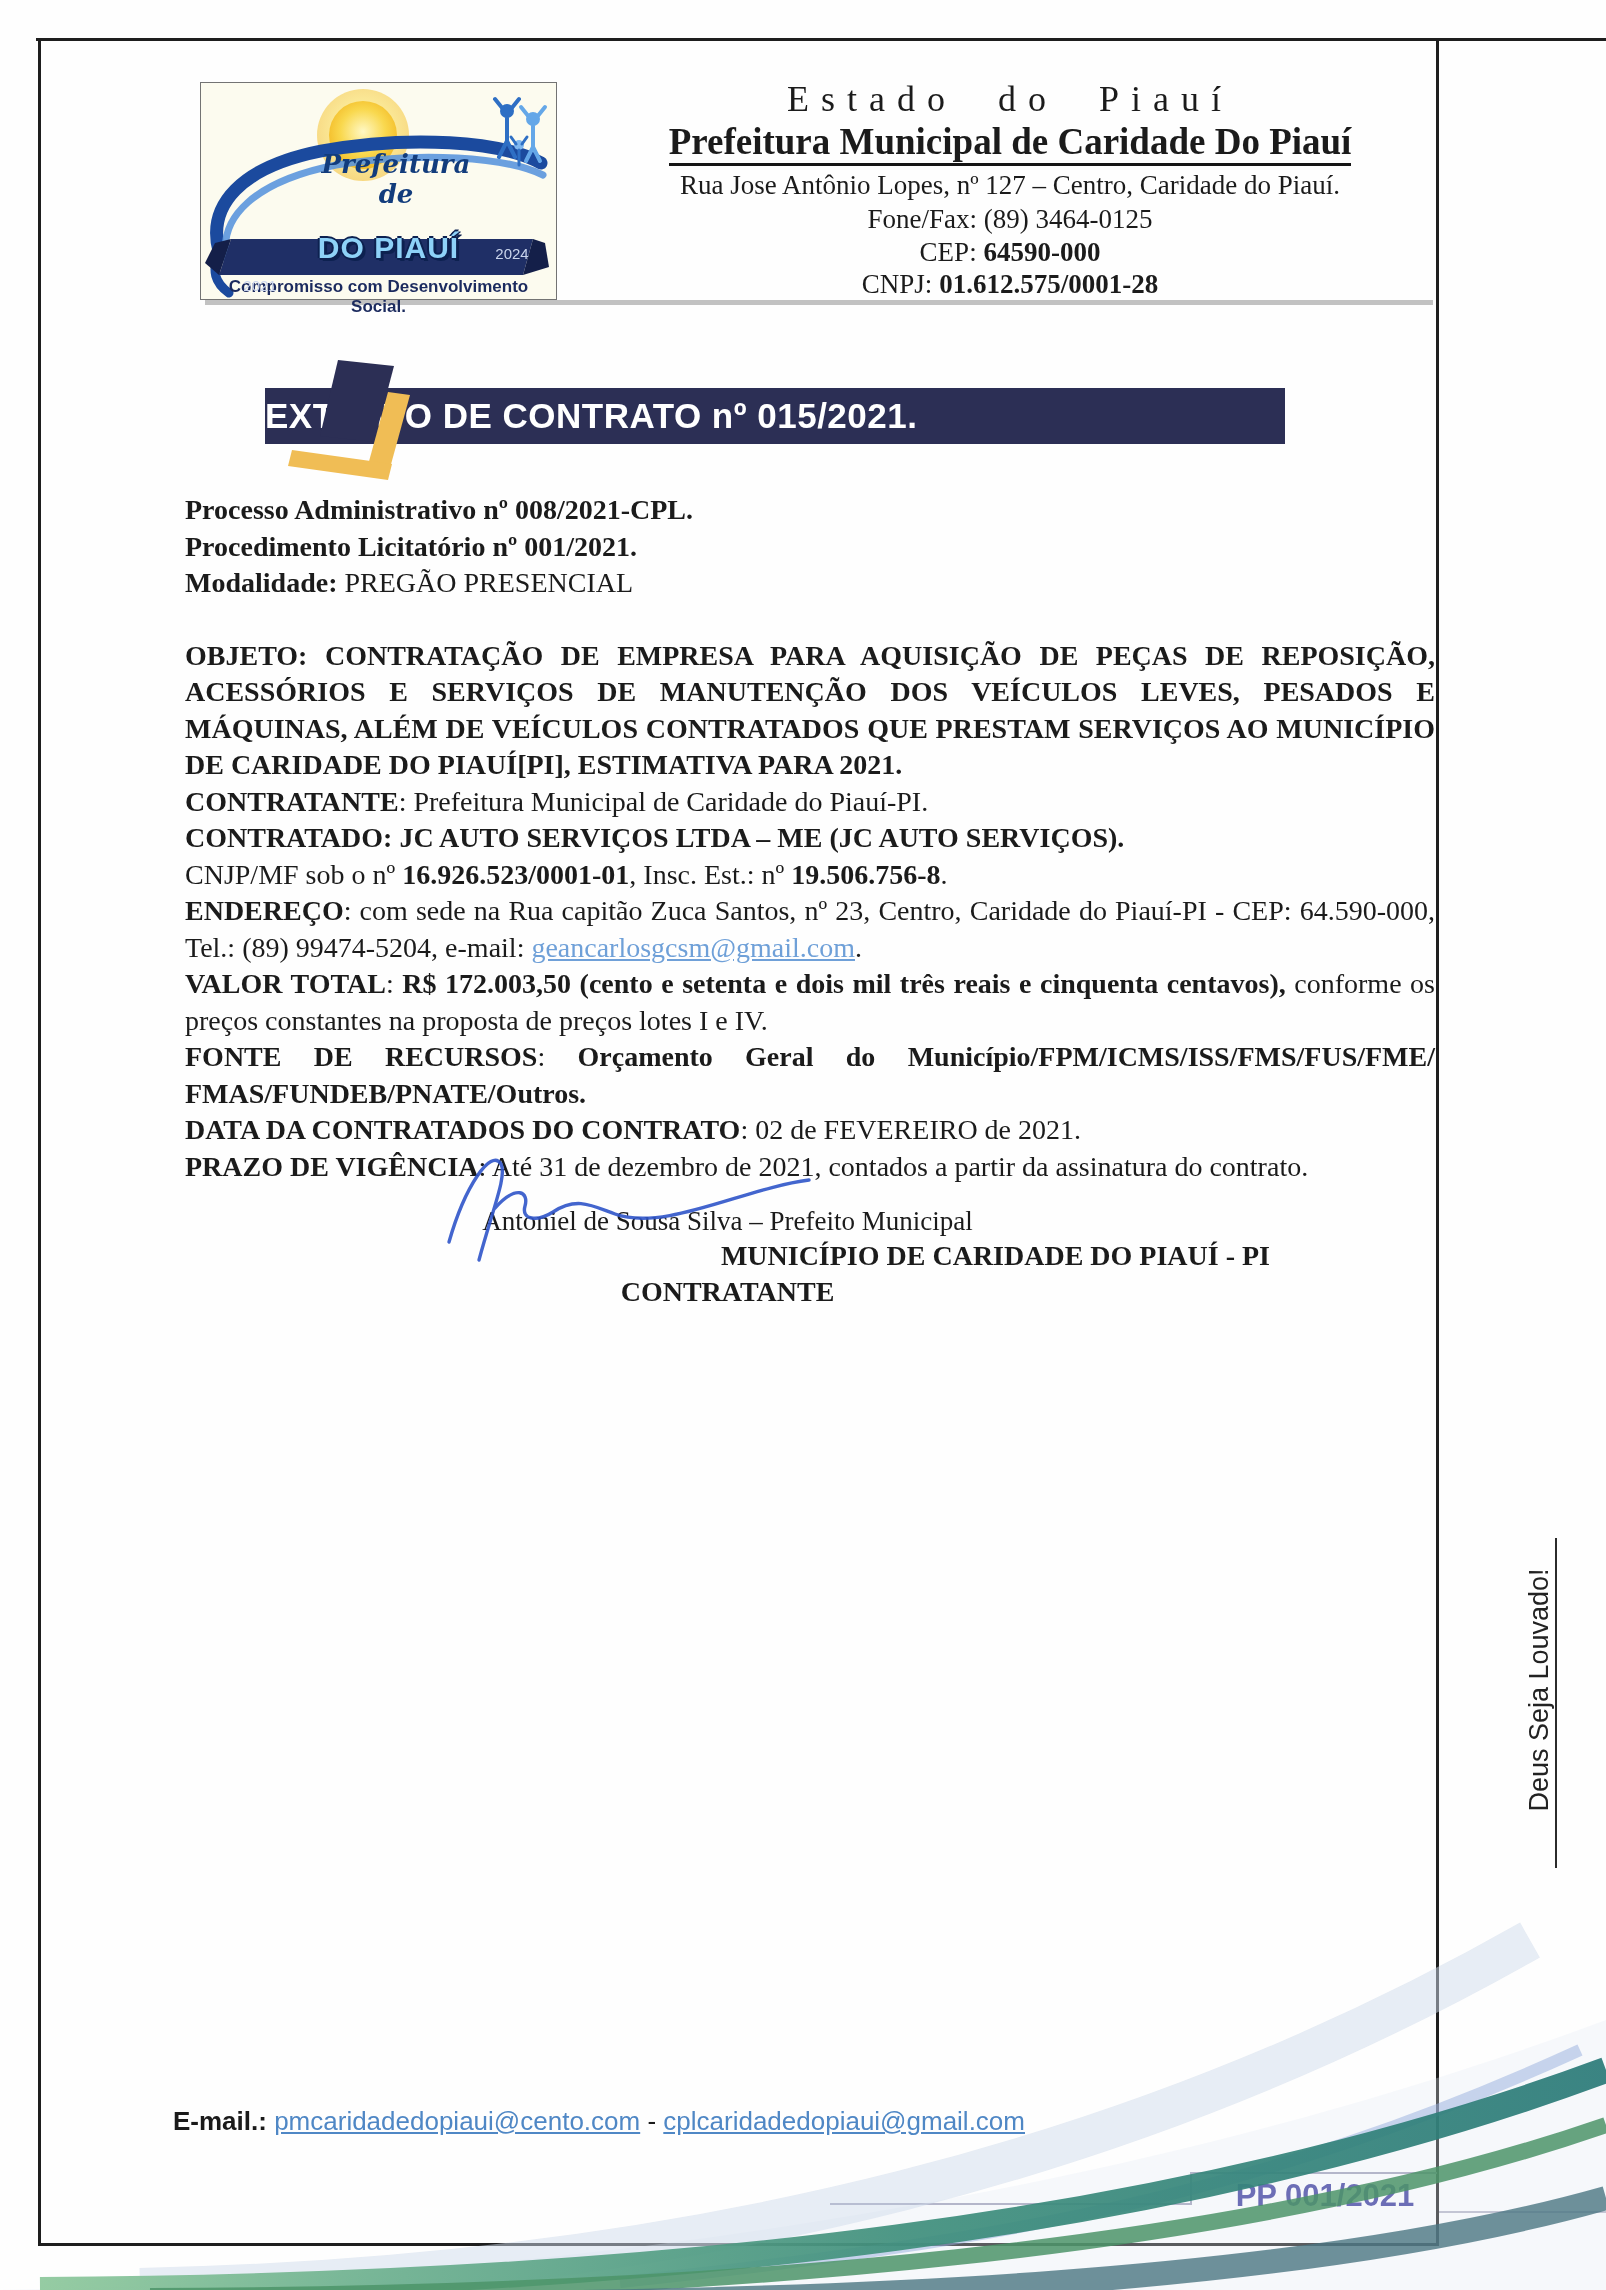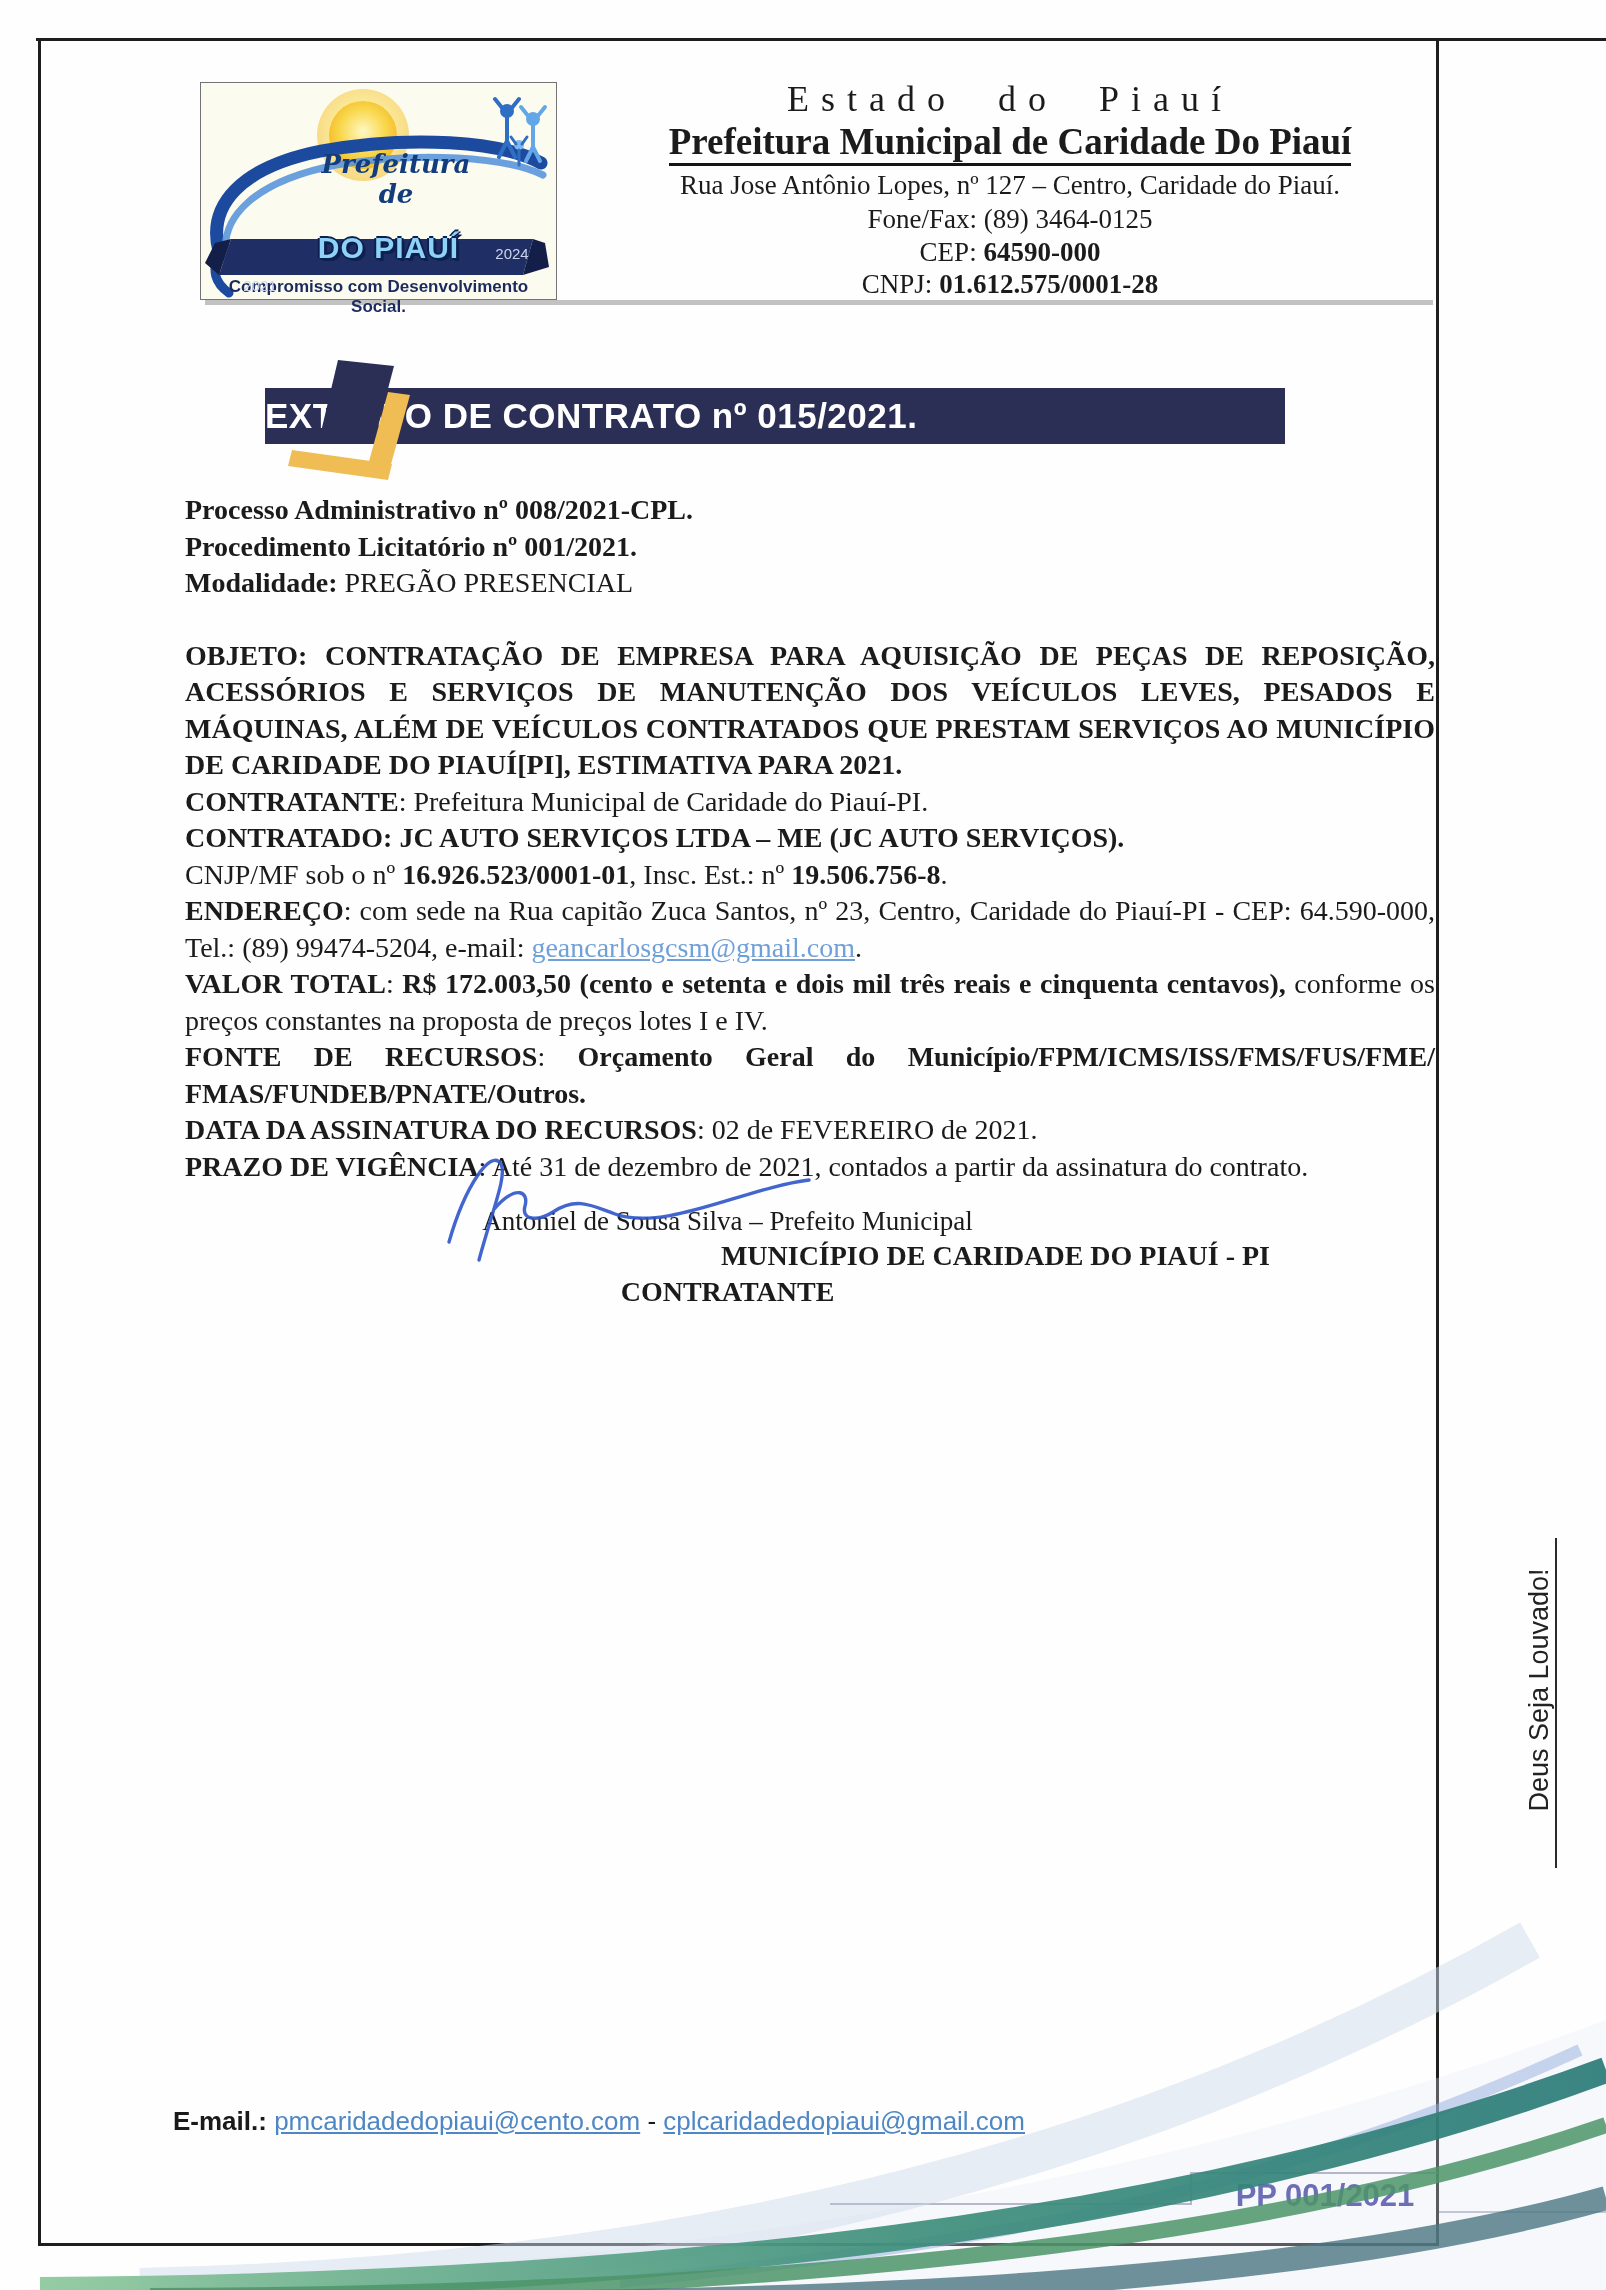--- a/index.html
+++ b/index.html
@@ -148,21 +148,21 @@
       <p><span class="b">Processo Administrativo nº 008/2021-CPL.</span></p>
       <p><span class="b">Procedimento Licitatório nº 001/2021.</span></p>
       <p><span class="b">Modalidade: </span><span>PREGÃO PRESENCIAL</span></p>
       <p class="gap"><span class="b">OBJETO: CONTRATAÇÃO DE EMPRESA PARA AQUISIÇÃO DE PEÇAS DE REPOSIÇÃO, ACESSÓRIOS E SERVIÇOS DE MANUTENÇÃO DOS VEÍCULOS LEVES, PESADOS E MÁQUINAS, ALÉM DE VEÍCULOS CONTRATADOS QUE PRESTAM SERVIÇOS AO MUNICÍPIO DE CARIDADE DO PIAUÍ[PI], ESTIMATIVA PARA 2021.</span></p>
       <p><span class="b">CONTRATANTE</span><span>: Prefeitura Municipal de Caridade do Piauí-PI.</span></p>
       <p><span class="b">CONTRATADO: JC AUTO SERVIÇOS LTDA – ME (JC AUTO SERVIÇOS).</span></p>
       <p><span>CNJP/MF sob o nº </span><span class="b">16.926.523/0001-01</span><span>, Insc. Est.: nº </span><span class="b">19.506.756-8</span><span>.</span></p>
       <p><span class="b">ENDEREÇO</span><span>: com sede na Rua capitão Zuca Santos, nº 23, Centro, Caridade do Piauí-PI - CEP: 64.590-000, Tel.: (89) 99474-5204, e-mail: </span><a href="#" class="lnk">geancarlosgcsm@gmail.com</a><span>.</span></p>
       <p><span class="b">VALOR TOTAL</span><span>: </span><span class="b">R$ 172.003,50 (cento e setenta e dois mil três reais e cinquenta centavos),</span><span> conforme os preços constantes na proposta de preços lotes I e IV.</span></p>
       <p><span class="b">FONTE DE RECURSOS</span><span>: </span><span class="b">Orçamento Geral do Município/FPM/ICMS/ISS/FMS/FUS/FME/</span><wbr><span class="b">FMAS/FUNDEB/PNATE/Outros.</span></p>
-      <p><span class="b">DATA DA ASSINATURA DO RECURSOS</span><span>: 02 de FEVEREIRO de 2021.</span></p>
+      <p><span class="b">DATA DA CONTRATADOS DO CONTRATO</span><span>: 02 de FEVEREIRO de 2021.</span></p>
       <p><span class="b">PRAZO DE VIGÊNCIA</span><span>: Até 31 de dezembro de 2021, contados a partir da assinatura do contrato.</span></p>
     </div>
 
   <svg class="abs sig-scribble" viewBox="0 0 390 125">
     <g stroke="#2f55c9" stroke-width="3.4" fill="none" stroke-linecap="round" opacity=".9">
       <path d="M24 100 C40 44 66 6 76 22 C82 34 68 66 54 118"></path>
       <path d="M70 66 C92 42 104 50 100 64 C96 78 112 80 128 70 C152 54 168 64 190 72 C240 90 320 46 384 38"></path>
     </g>
   </svg>
   <div class="abs sig-name">Antoniel de Sousa Silva – Prefeito Municipal</div>

